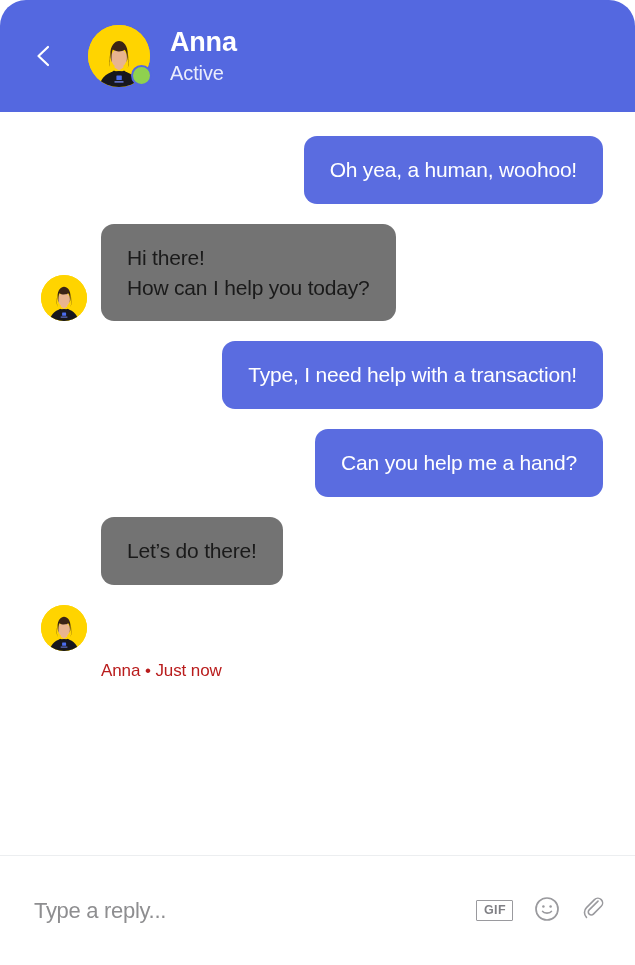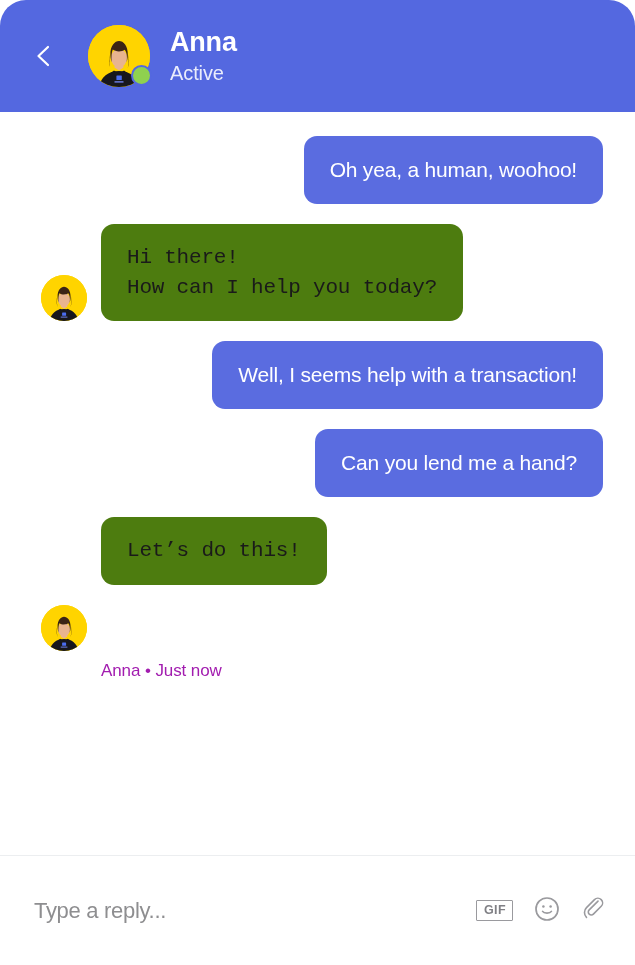--- a/index.html
+++ b/index.html
@@ -139,28 +139,27 @@
     letter-spacing: -0.2px;
     max-width: 420px;
     box-sizing: border-box;
     white-space: pre-line;
   }
   .bubble.out {
     background: #5a6ce0;
     color: #ffffff;
   }
   .bubble.in {
-    background: #4d7c0f;
+    background: #737373;
     color: #1a1a1a;
-    font-family: Liberation Mono, monospace;
   }
 
   .meta {
     font-size: 17px;
-    color: #a21caf;
+    color: #b91c1c;
     letter-spacing: -0.1px;
     margin: -4px 0 0 60px;
     padding-bottom: 10px;
   }
 
   
   .composer {
     flex: 0 0 auto;
     border-top: 1px solid #eceef0;
     height: 110px;
@@ -272,30 +271,30 @@
           <path d="M19.7 31.4 L23 33.7 L26.3 31.4 L26.3 28.9 L19.7 28.9 Z" fill="#e8b48f"></path>
           <rect x="21.1" y="37.4" width="4" height="3.4" rx="0.5" fill="#4a6cf0"></rect>
           <rect x="19.7" y="41.6" width="6.7" height="1" fill="#6d7fe8"></rect>
         </svg>
       </div>
       <div class="bubble in">Hi there!
 How can I help you today?</div>
     </div>
 
     <div class="msg-row out">
-      <div class="bubble out">Well, I seems help with a transaction!</div>
+      <div class="bubble out">Type, I need help with a transaction!</div>
     </div>
 
     <div class="msg-row out">
-      <div class="bubble out">Can you lend me a hand?</div>
+      <div class="bubble out">Can you help me a hand?</div>
     </div>
 
     <div class="msg-row in">
       <div class="row-avatar spacer"></div>
-      <div class="bubble in">Let’s do this!</div>
+      <div class="bubble in">Let’s do there!</div>
     </div>
 
     <div class="msg-row in tight">
       <div class="row-avatar">
         <svg viewBox="0 0 46 46" preserveAspectRatio="xMidYMid slice">
           <rect width="46" height="46" fill="#ffd400"></rect>
           <path d="M23 34 C15 34 10 38.5 8.5 46 L37.5 46 C36 38.5 31 34 23 34 Z" fill="#17171c"></path>
           <path d="M17.4 35.2 L23 40 L28.6 35.2 L26.8 33.8 L23 36.4 L19.2 33.8 Z" fill="#17171c"></path>
           <ellipse cx="23" cy="24.4" rx="6.1" ry="6.7" fill="#e8b48f"></ellipse>
           <path d="M16.6 22.2 C16.3 15.2 20 11.8 23 11.8 C26.4 11.8 29.7 15.2 29.6 22.2

